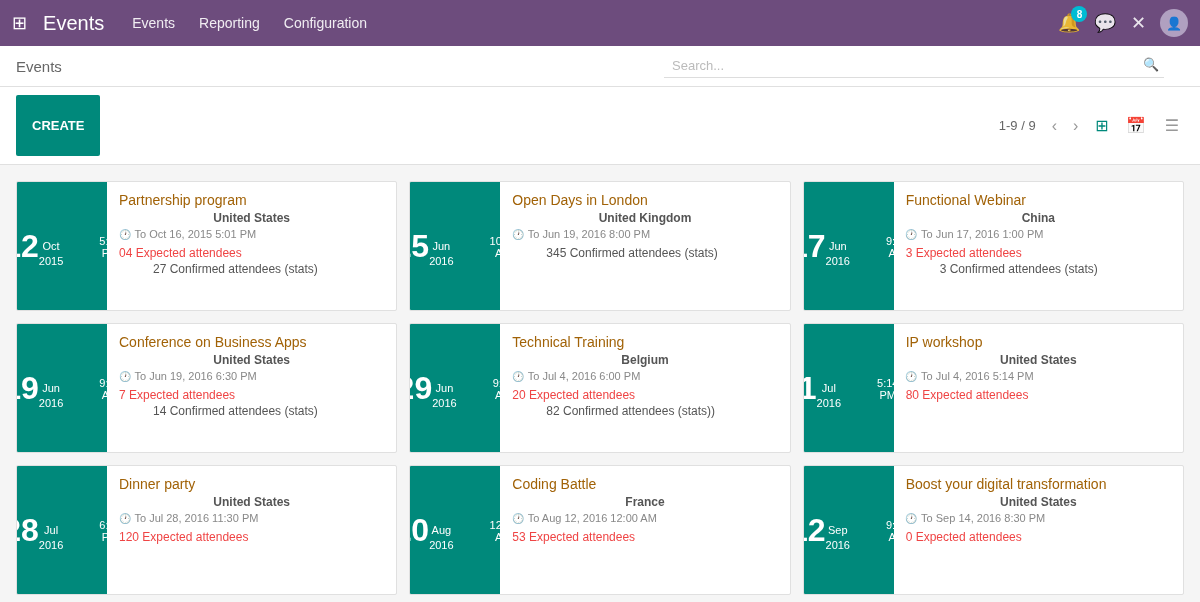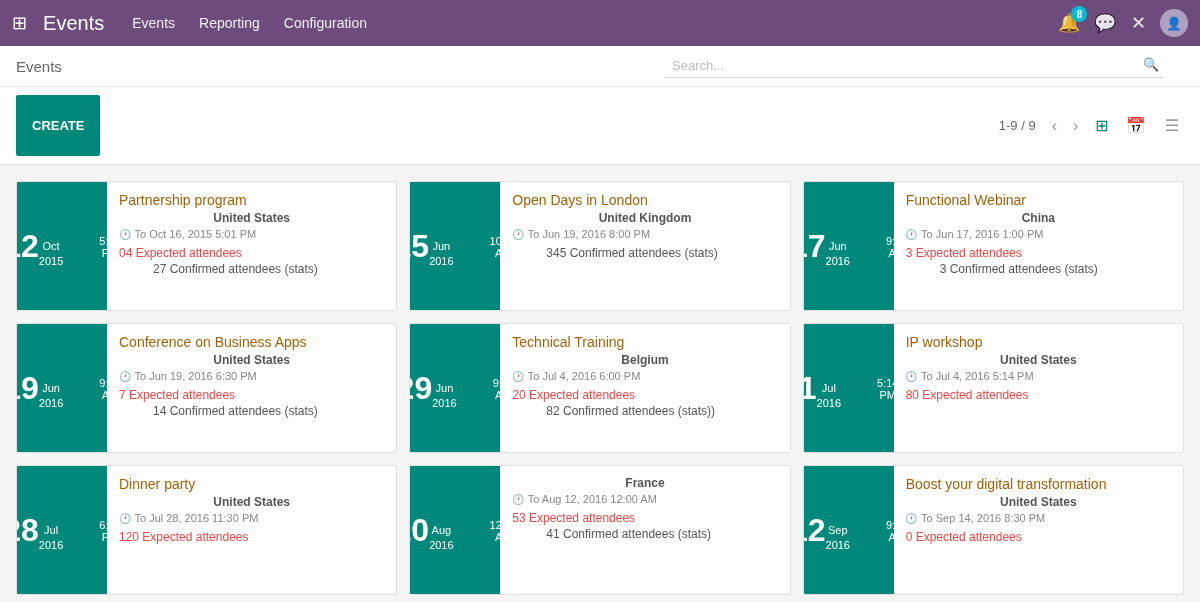--- a/index.html
+++ b/index.html
@@ -269,24 +269,24 @@
         <div class="event-attendees">120 Expected attendees</div>
       </div>
     </div>
     <div class="event-card">
       <div class="event-date-block">
         <div class="event-day">10</div>
         <div class="event-month-year">Aug 2016</div>
         <div class="event-time">12:00 AM</div>
       </div>
       <div class="event-info">
+        <div class="event-name">Coding Battle</div>
         <div class="event-country">France</div>
         <div class="event-to"><span style="font-size:10px;color:#aaa;">🕐</span> To Aug 12, 2016 12:00 AM</div>
         <div class="event-attendees">53 Expected attendees</div>
-        <div class="event-confirmed">41 Confirmed attendees <span class="stats">(stats)</span></div>
       </div>
     </div>
     <div class="event-card">
       <div class="event-date-block">
         <div class="event-day">12</div>
         <div class="event-month-year">Sep 2016</div>
         <div class="event-time">9:00 AM</div>
       </div>
       <div class="event-info">
         <div class="event-name">Boost your digital transformation</div>

